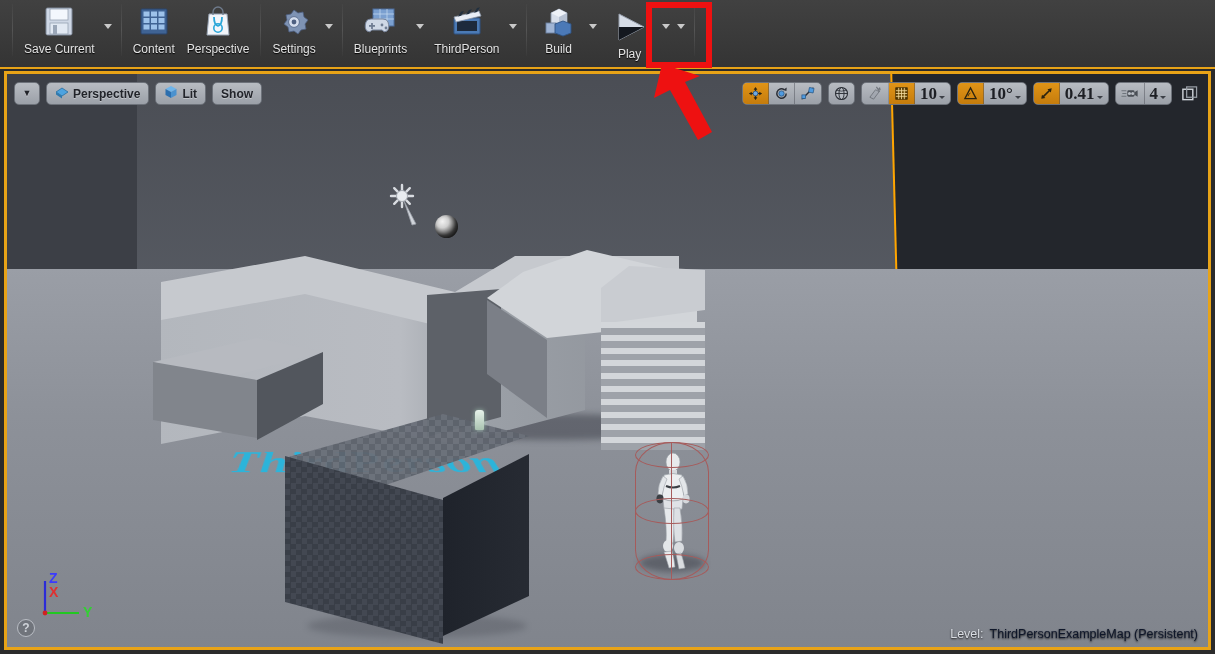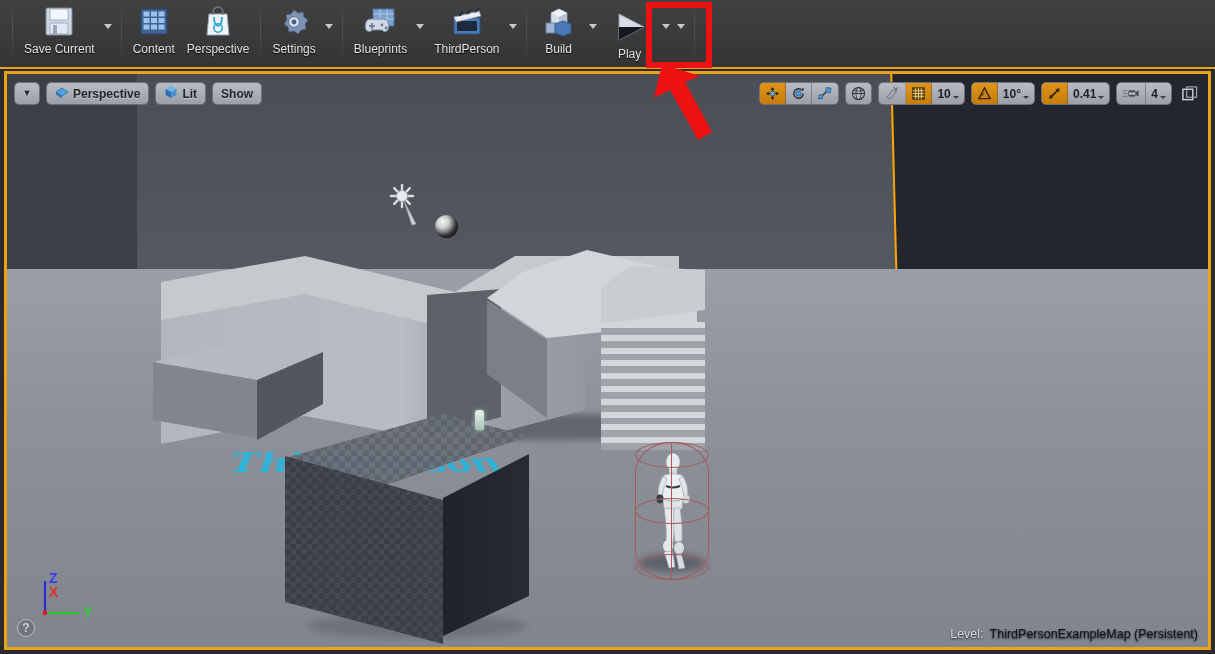--- a/index.html
+++ b/index.html
@@ -196,21 +196,21 @@
     border:1px solid #6d727a; background:linear-gradient(#b8bcc2,#9ba0a8);
   }
   .vcell{
     display:flex; align-items:center; justify-content:center; gap:2px;
     padding:0 5px; cursor:pointer; min-width:24px;
     border-right:1px solid rgba(70,74,82,.45);
     color:#22242a; font-size:12px; font-weight:bold;
   }
   .vcell:last-child{ border-right:none; }
   .vcell.on{ background:linear-gradient(#e09417,#c57c0c); }
-  .vcell .num{ font-size:12px; color:#1d1f24; }
+  .vcell .num{ font-size:17px; color:#1d1f24;font-family:Liberation Serif, serif; }
   .tinycaret{ width:0;height:0;border-left:3px solid transparent;border-right:3px solid transparent;
               border-top:3.5px solid #3c4047; margin-top:7px; }
   .vsolo{
     width:23px;height:23px;border-radius:4px;display:flex;align-items:center;justify-content:center;
     cursor:pointer;
   }
 
   
   .gizmo{ position:absolute; left:28px; bottom:22px; width:70px; height:58px; z-index:5; }
   .help-ico{

